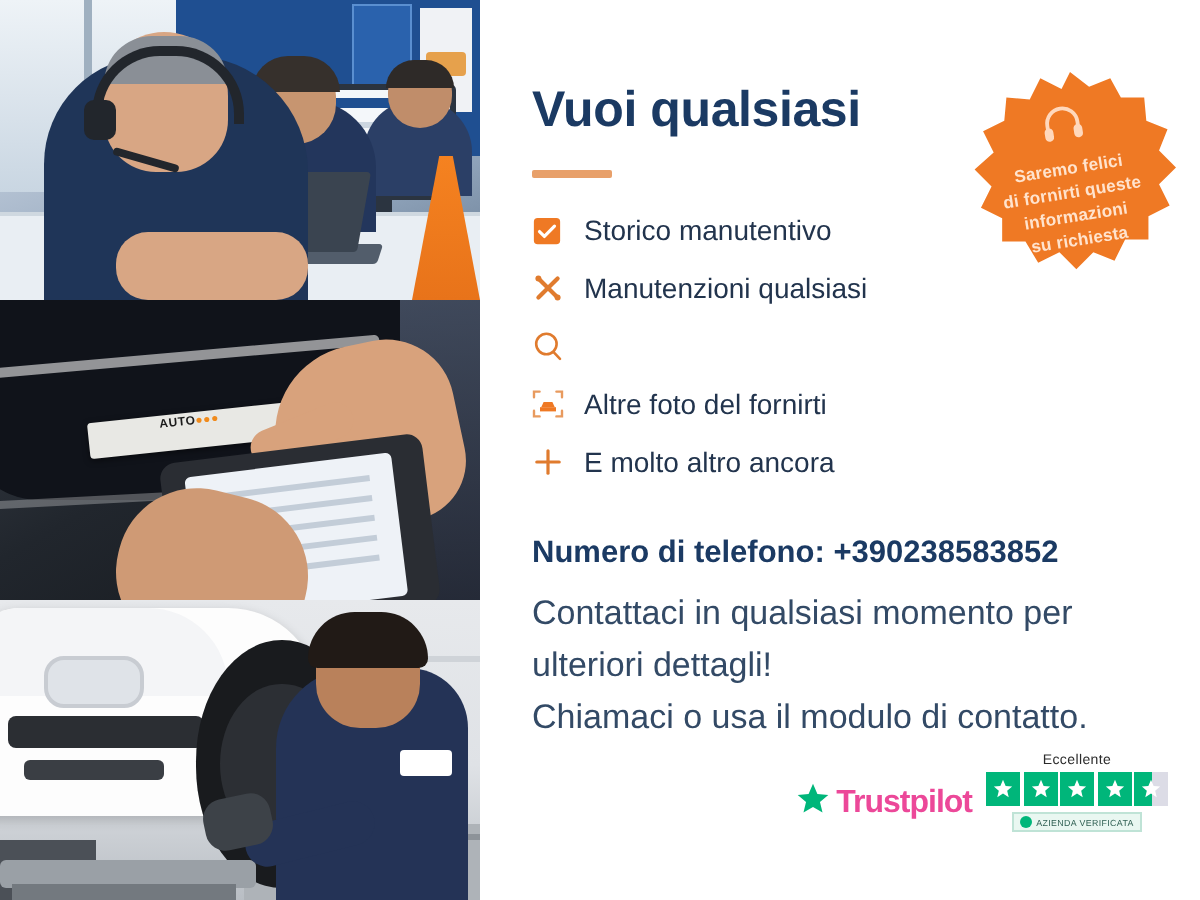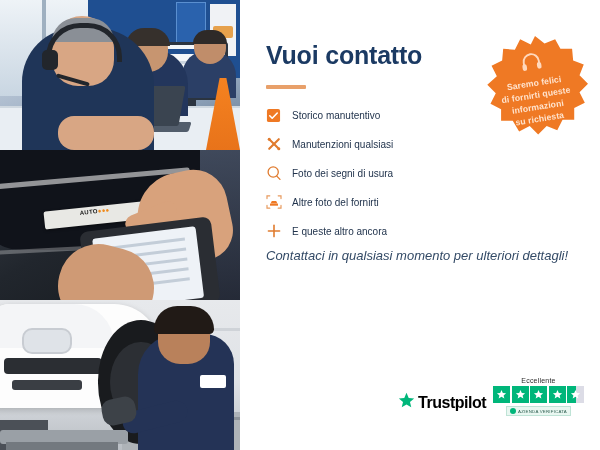--- a/index.html
+++ b/index.html
@@ -90,28 +90,28 @@
   .content{position:relative;flex:1;padding:40px 30px 0 26px;box-sizing:border-box;}
   .headline{
     font-size:25px;line-height:1.22;font-weight:bold;color:#1b3a63;
     letter-spacing:-.2px;margin:0;
   }
   .rule{width:40px;height:4px;background:#e8a06a;margin:14px 0 12px 0;border-radius:1px;}
 
   .features{list-style:none;margin:0;padding:0;}
   .feat{display:flex;align-items:center;height:29px;}
   .feat .ic{width:26px;flex:0 0 26px;display:flex;align-items:center;justify-content:flex-start;}
-  .feat .lbl{font-size:10px;color:#22344d;}
+  .feat .lbl{font-size:14px;color:#22344d;}
 
   .phone{font-size:15.5px;font-weight:bold;color:#1b3a63;margin:22px 0 8px 0;}
-  .sub{font-size:13px;color:#334a66;line-height:1.55;font-style:italic;}
+  .sub{font-size:17px;color:#334a66;line-height:1.55;}
 
   .trust{position:absolute;right:16px;bottom:34px;display:flex;align-items:flex-end;gap:7px;}
   .tp-logo{display:flex;align-items:center;gap:3px;padding-bottom:3px;}
-  .tp-name{font-size:16px;font-weight:bold;color:#000000;letter-spacing:-.5px;}
+  .tp-name{font-size:16px;font-weight:bold;color:#ec4899;letter-spacing:-.5px;}
   .tp-right{display:flex;flex-direction:column;align-items:center;}
   .tp-ex{font-size:7px;color:#2b2b2b;letter-spacing:.2px;margin-bottom:2px;}
   .stars{display:flex;gap:1.5px;}
   .star-box{width:17px;height:17px;background:#00b67a;display:flex;align-items:center;justify-content:center;}
   .star-box.half{background:linear-gradient(90deg,#00b67a 52%,#dcdce6 52%);}
   .verified{margin-top:3px;display:flex;align-items:center;gap:2px;background:#e9f7f1;border:1px solid #bfe3d6;padding:1px 3px;}
   .vdot{width:6px;height:6px;border-radius:50%;background:#00b67a;flex:0 0 6px;}
   .vtxt{font-size:4.4px;color:#2f5f52;letter-spacing:.2px;white-space:nowrap;}
 
   
@@ -216,21 +216,21 @@
       <div class="logo"></div>
       <div class="marm"></div>
         <div class="glove"></div>
     </div>
 
   </div>
 
   <div class="content">
 
     <h1 class="headline">
-      <span>Vuoi contatto</span><br>
+      <span>Vuoi qualsiasi</span><br>
     </h1>
 
     <div class="rule"></div>
 
     <ul class="features">
 
       <li class="feat">
         <span class="ic">
           <svg width="15" height="15" viewBox="0 0 16 16">
             <rect x="1" y="1" width="14" height="14" rx="2" fill="#ef7924"></rect>
@@ -254,21 +254,20 @@
         <span class="lbl">Manutenzioni qualsiasi</span>
       </li>
 
       <li class="feat">
         <span class="ic">
           <svg width="16" height="16" viewBox="0 0 16 16">
             <circle cx="7.2" cy="7" r="5.1" fill="none" stroke="#e07b2e" stroke-width="1.3"></circle>
             <path d="M10.8 11.1L14 14.4" stroke="#e07b2e" stroke-width="1.3" stroke-linecap="round"></path>
           </svg>
         </span>
-        <span class="lbl">Foto dei segni di usura</span>
       </li>
 
       <li class="feat">
         <span class="ic">
           <svg width="16" height="16" viewBox="0 0 16 16">
             <g stroke="#e89a5e" stroke-width="1.2" fill="none" stroke-linecap="round">
               <path d="M1 4.6V1.8h2.8M15 4.6V1.8h-2.8M1 11.4v2.8h2.8M15 11.4v2.8h-2.8"></path>
             </g>
             <path d="M4 9.6h8v2.1H4z" fill="#ef7924"></path>
             <path d="M4.6 9.6l1.2-2.6h4.4l1.2 2.6z" fill="#ef7924"></path>
@@ -279,28 +278,33 @@
 
       <li class="feat">
         <span class="ic">
           <svg width="16" height="16" viewBox="0 0 16 16">
             <g stroke="#e07b2e" stroke-width="1.6" stroke-linecap="round">
               <path d="M8 2.4v11.2"></path>
                 <path d="M2.4 8h11.2"></path>
             </g>
           </svg>
         </span>
-        <span class="lbl">E queste altro ancora</span>
+        <span class="lbl">E molto altro ancora</span>
       </li>
 
     </ul>
 
+    <div class="phone">
+      <span>Numero di telefono:</span>
+      <span>+390238583852</span>
+    </div>
 
     <div class="sub">
       <div>Contattaci in qualsiasi momento per ulteriori dettagli!</div>
+      <div>Chiamaci o usa il modulo di contatto.</div>
     </div>
 
     <div class="badge">
       <div class="badge-inner">
         <span class="badge-ic">
           <svg width="21" height="19" viewBox="0 0 22 20">
             <path d="M3 13V10a8 8 0 0 1 16 0v3" fill="none" stroke="#ffd8bc" stroke-width="2" stroke-linecap="round"></path>
             <rect x="1" y="11.5" width="4.6" height="7" rx="2.2" fill="#ffd8bc"></rect>
             <rect x="16.4" y="11.5" width="4.6" height="7" rx="2.2" fill="#ffd8bc"></rect>
           </svg>

